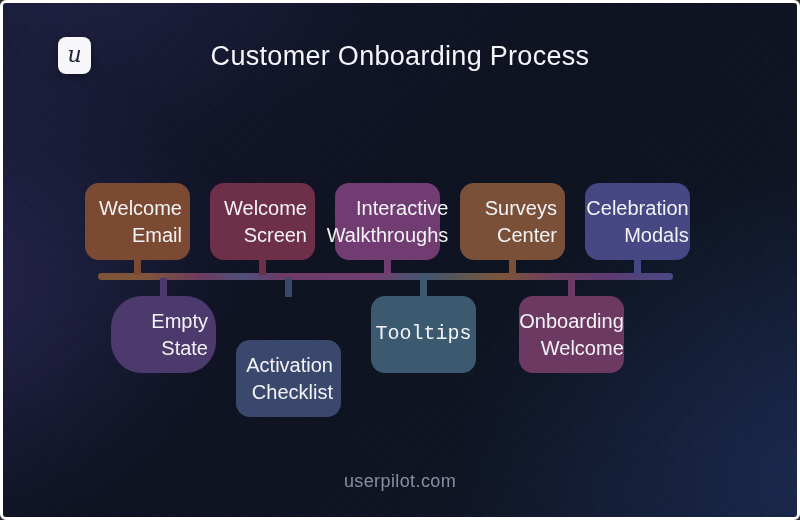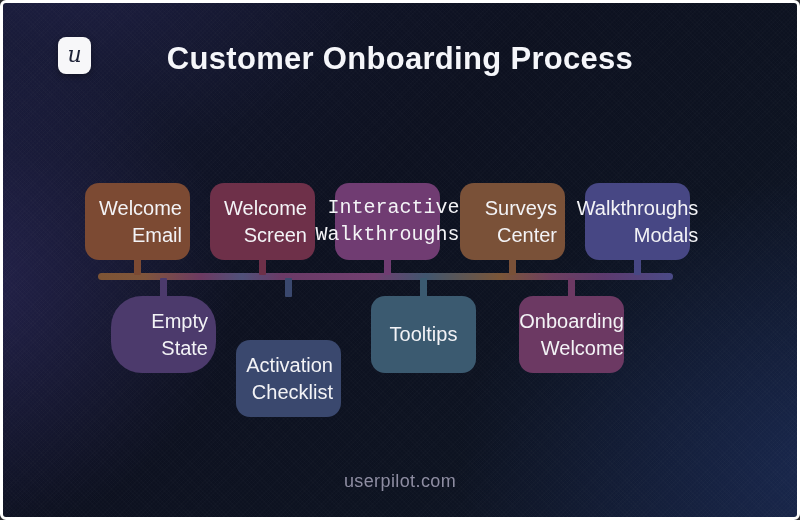--- a/index.html
+++ b/index.html
@@ -40,22 +40,22 @@
     font-style:italic;
     font-size:22px;
     color:#1c2136;
     line-height:1;
     transform:translateY(-1px);
   }
   .title{
     position:absolute;left:0;right:0;top:38px;
     text-align:center;
     color:#f5f6fa;
-    font-size:31px;
-    font-weight:bold;
+    font-size:27px;
+    font-weight:normal;
     letter-spacing:0.3px;
     z-index:2;
   }
   .diagram{position:absolute;inset:0;z-index:2;}
   .timeline-bar{
     position:absolute;
     left:95px;top:270px;
     width:575px;height:7px;
     border-radius:3.5px;
   }
@@ -100,41 +100,41 @@
 
   <div class="stem" style="left: 131px; top: 255px; height: 17px; background: rgb(124, 74, 51);"></div>
       <div class="process-box" style="left: 82px; top: 180px; background: rgb(124, 74, 51);">
         <span>Welcome Email</span>
       </div>
       <div class="stem" style="left: 256px; top: 255px; height: 17px; background: rgb(110, 48, 73);"></div>
       <div class="process-box" style="left: 207px; top: 180px; background: rgb(110, 48, 73);">
         <span>Welcome Screen</span>
       </div>
       <div class="stem" style="left: 381px; top: 255px; height: 17px; background: rgb(112, 60, 114);"></div>
-      <div class="process-box" style="left: 332px; top: 180px; background: rgb(112, 60, 114); font-family: Liberation Mono, monospace;">
+      <div class="process-box" style="left: 332px; top: 180px; background: rgb(112, 60, 114);">
         <span>Interactive Walkthroughs</span>
       </div>
       <div class="stem" style="left: 506px; top: 255px; height: 17px; background: rgb(122, 81, 56);"></div>
       <div class="process-box" style="left: 457px; top: 180px; background: rgb(122, 81, 56);">
         <span>Surveys Center</span>
       </div>
       <div class="stem" style="left: 631px; top: 255px; height: 17px; background: rgb(71, 71, 132);"></div>
       <div class="process-box" style="left: 582px; top: 180px; background: rgb(71, 71, 132);">
-        <span>Walkthroughs Modals</span>
+        <span>Celebration Modals</span>
       </div>
       <div class="stem" style="left: 157px; top: 275px; height: 19px; background: rgb(76, 58, 108);"></div>
       <div class="process-box" style="left: 108px; top: 293px; background: rgb(76, 58, 108); border-radius: 31px;">
         <span>Empty State</span>
       </div>
       <div class="stem" style="left: 282px; top: 275px; height: 19px; background: rgb(58, 72, 110);"></div>
       <div class="process-box" style="left: 233px; top: 293px; background: rgb(58, 72, 110); margin-top: 44px;">
         <span>Activation Checklist</span>
       </div>
       <div class="stem" style="left: 417px; top: 275px; height: 19px; background: rgb(59, 90, 112);"></div>
-      <div class="process-box" style="left: 368px; top: 293px; background: rgb(59, 90, 112);">
+      <div class="process-box" style="left: 368px; top: 293px; background: rgb(59, 90, 112); font-family: Liberation Mono, monospace;">
         <span>Tooltips</span>
       </div>
       <div class="stem" style="left: 565px; top: 275px; height: 19px; background: rgb(108, 57, 99);"></div>
       <div class="process-box" style="left: 516px; top: 293px; background: rgb(108, 57, 99);">
         <span>Onboarding Welcome</span>
       </div>
     </div>
 
   <div class="footer">userpilot.com</div>
 </div>

